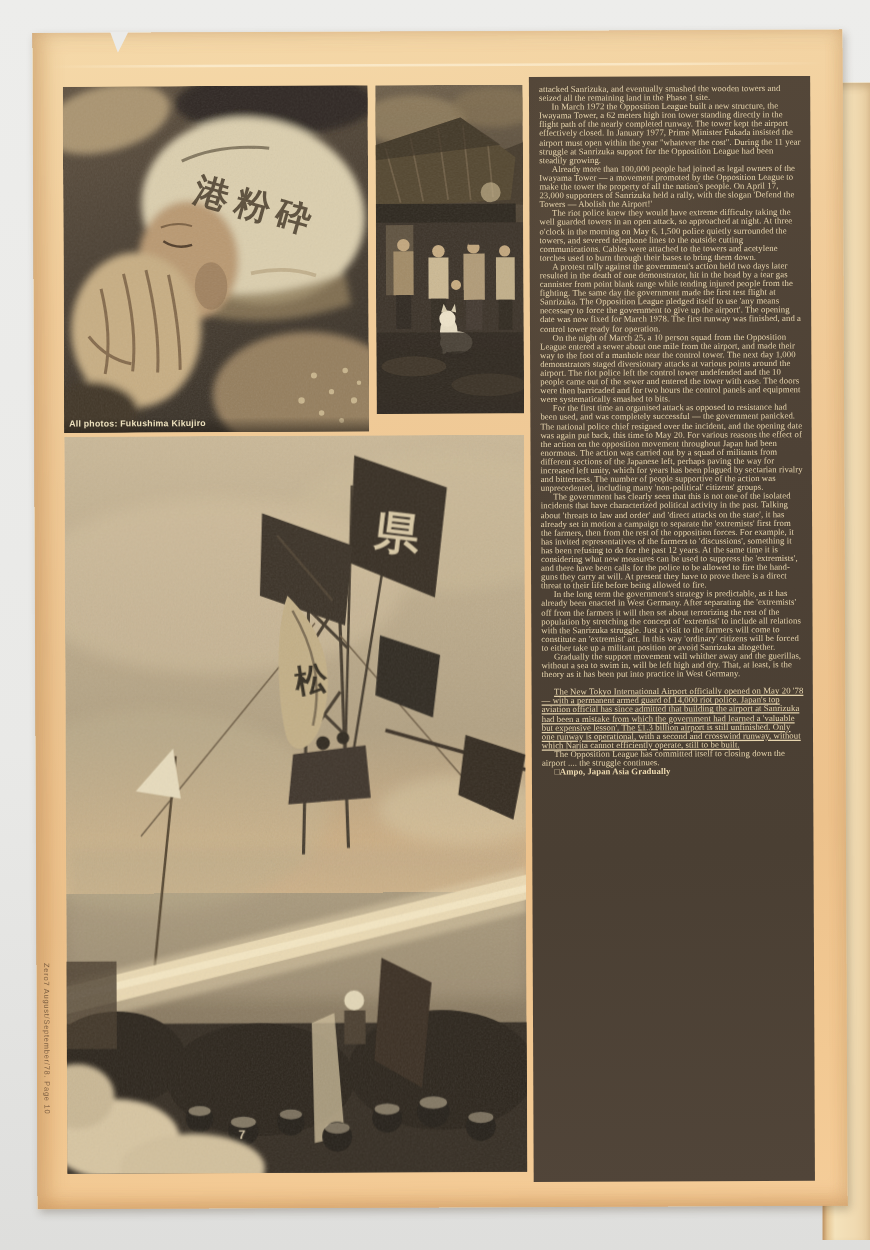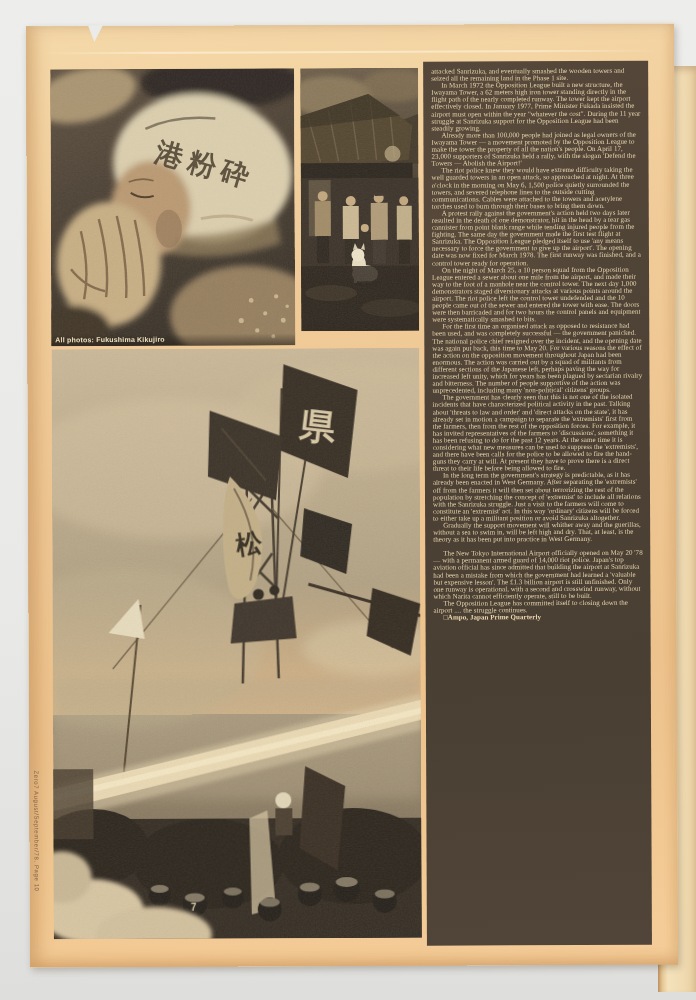--- a/index.html
+++ b/index.html
@@ -46,21 +46,21 @@
     position:absolute;left:397px;top:37px;width:225px;height:884px;
     box-sizing:border-box;padding:7px 7px 6px 8px;
     background:
       radial-gradient(ellipse 160px 300px at 30% 20%,rgba(120,100,75,.25),rgba(0,0,0,0) 70%),
       linear-gradient(178deg,#544739 0%,#4e4236 35%,#4a3f33 70%,#514539 100%);
     color:#e7d5ae;
     font-size:7px;line-height:7.1px;letter-spacing:.05px;
   }
   .text-column p{margin:0;text-indent:10px;}
   .text-column p.first{text-indent:0;}
-  .text-column p.gap-before{margin-top:7px;}
+  .text-column p.gap-before{margin-top:7px;text-decoration:underline;}
   .credit-line{margin-top:1px;font-weight:bold;color:#ecd9b0;}
   .credit-line .box{font-weight:normal;}
   .spine-text{
     position:absolute;left:10px;top:744px;width:220px;
     transform:rotate(90deg);transform-origin:0 0;
     font-family:"Liberation Sans",sans-serif;
     font-size:6px;letter-spacing:.6px;color:#7e5f41;white-space:nowrap;
   }
 </style>
 </head>
@@ -322,17 +322,17 @@
     <p>Already more than 100,000 people had joined as legal owners of the Iwayama Tower — a movement promoted by the Opposition League to make the tower the property of all the nation's people. On April 17, 23,000 supporters of Sanrizuka held a rally, with the slogan 'Defend the Towers — Abolish the Airport!'</p>
     <p>The riot police knew they would have extreme difficulty taking the well guarded towers in an open attack, so approached at night. At three o'clock in the morning on May 6, 1,500 police quietly surrounded the towers, and severed telephone lines to the outside cutting communications. Cables were attached to the towers and acetylene torches used to burn through their bases to bring them down.</p>
     <p>A protest rally against the government's action held two days later resulted in the death of one demonstrator, hit in the head by a tear gas cannister from point blank range while tending injured people from the fighting. The same day the government made the first test flight at Sanrizuka. The Opposition League pledged itself to use 'any means necessary to force the government to give up the airport'. The opening date was now fixed for March 1978. The first runway was finished, and a control tower ready for operation.</p>
     <p>On the night of March 25, a 10 person squad from the Opposition League entered a sewer about one mile from the airport, and made their way to the foot of a manhole near the control tower. The next day 1,000 demonstrators staged diversionary attacks at various points around the airport. The riot police left the control tower undefended and the 10 people came out of the sewer and entered the tower with ease. The doors were then barricaded and for two hours the control panels and equipment were systematically smashed to bits.</p>
     <p>For the first time an organised attack as opposed to resistance had been used, and was completely successful — the government panicked. The national police chief resigned over the incident, and the opening date was again put back, this time to May 20. For various reasons the effect of the action on the opposition movement throughout Japan had been enormous. The action was carried out by a squad of militants from different sections of the Japanese left, perhaps paving the way for increased left unity, which for years has been plagued by sectarian rivalry and bitterness. The number of people supportive of the action was unprecedented, including many 'non-political' citizens' groups.</p>
     <p>The government has clearly seen that this is not one of the isolated incidents that have characterized political activity in the past. Talking about 'threats to law and order' and 'direct attacks on the state', it has already set in motion a campaign to separate the 'extremists' first from the farmers, then from the rest of the opposition forces. For example, it has invited representatives of the farmers to 'discussions', something it has been refusing to do for the past 12 years. At the same time it is considering what new measures can be used to suppress the 'extremists', and there have been calls for the police to be allowed to fire the hand-guns they carry at will. At present they have to prove there is a direct threat to their life before being allowed to fire.</p>
     <p>In the long term the government's strategy is predictable, as it has already been enacted in West Germany. After separating the 'extremists' off from the farmers it will then set about terrorizing the rest of the population by stretching the concept of 'extremist' to include all relations with the Sanrizuka struggle. Just a visit to the farmers will come to constitute an 'extremist' act. In this way 'ordinary' citizens will be forced to either take up a militant position or avoid Sanrizuka altogether.</p>
     <p>Gradually the support movement will whither away and the guerillas, without a sea to swim in, will be left high and dry. That, at least, is the theory as it has been put into practice in West Germany.</p>
     <p class="gap-before">The New Tokyo International Airport officially opened on May 20 '78 — with a permanent armed guard of 14,000 riot police. Japan's top aviation official has since admitted that building the airport at Sanrizuka had been a mistake from which the government had learned a 'valuable but expensive lesson'. The £1.3 billion airport is still unfinished. Only one runway is operational, with a second and crosswind runway, without which Narita cannot efficiently operate, still to be built.</p>
     <p>The Opposition League has committed itself to closing down the airport .... the struggle continues.</p>
-    <p class="credit-line"><span class="box">□</span><span>Ampo, Japan Prime Quarterly</span></p>
+    <p class="credit-line"><span class="box">□</span><span>Ampo, Japan Asia Gradually</span></p>
   </div>
 
   <div class="spine-text">Zero7 August/September/78. Page 10</div>
 </div>
 
 </body></html>

